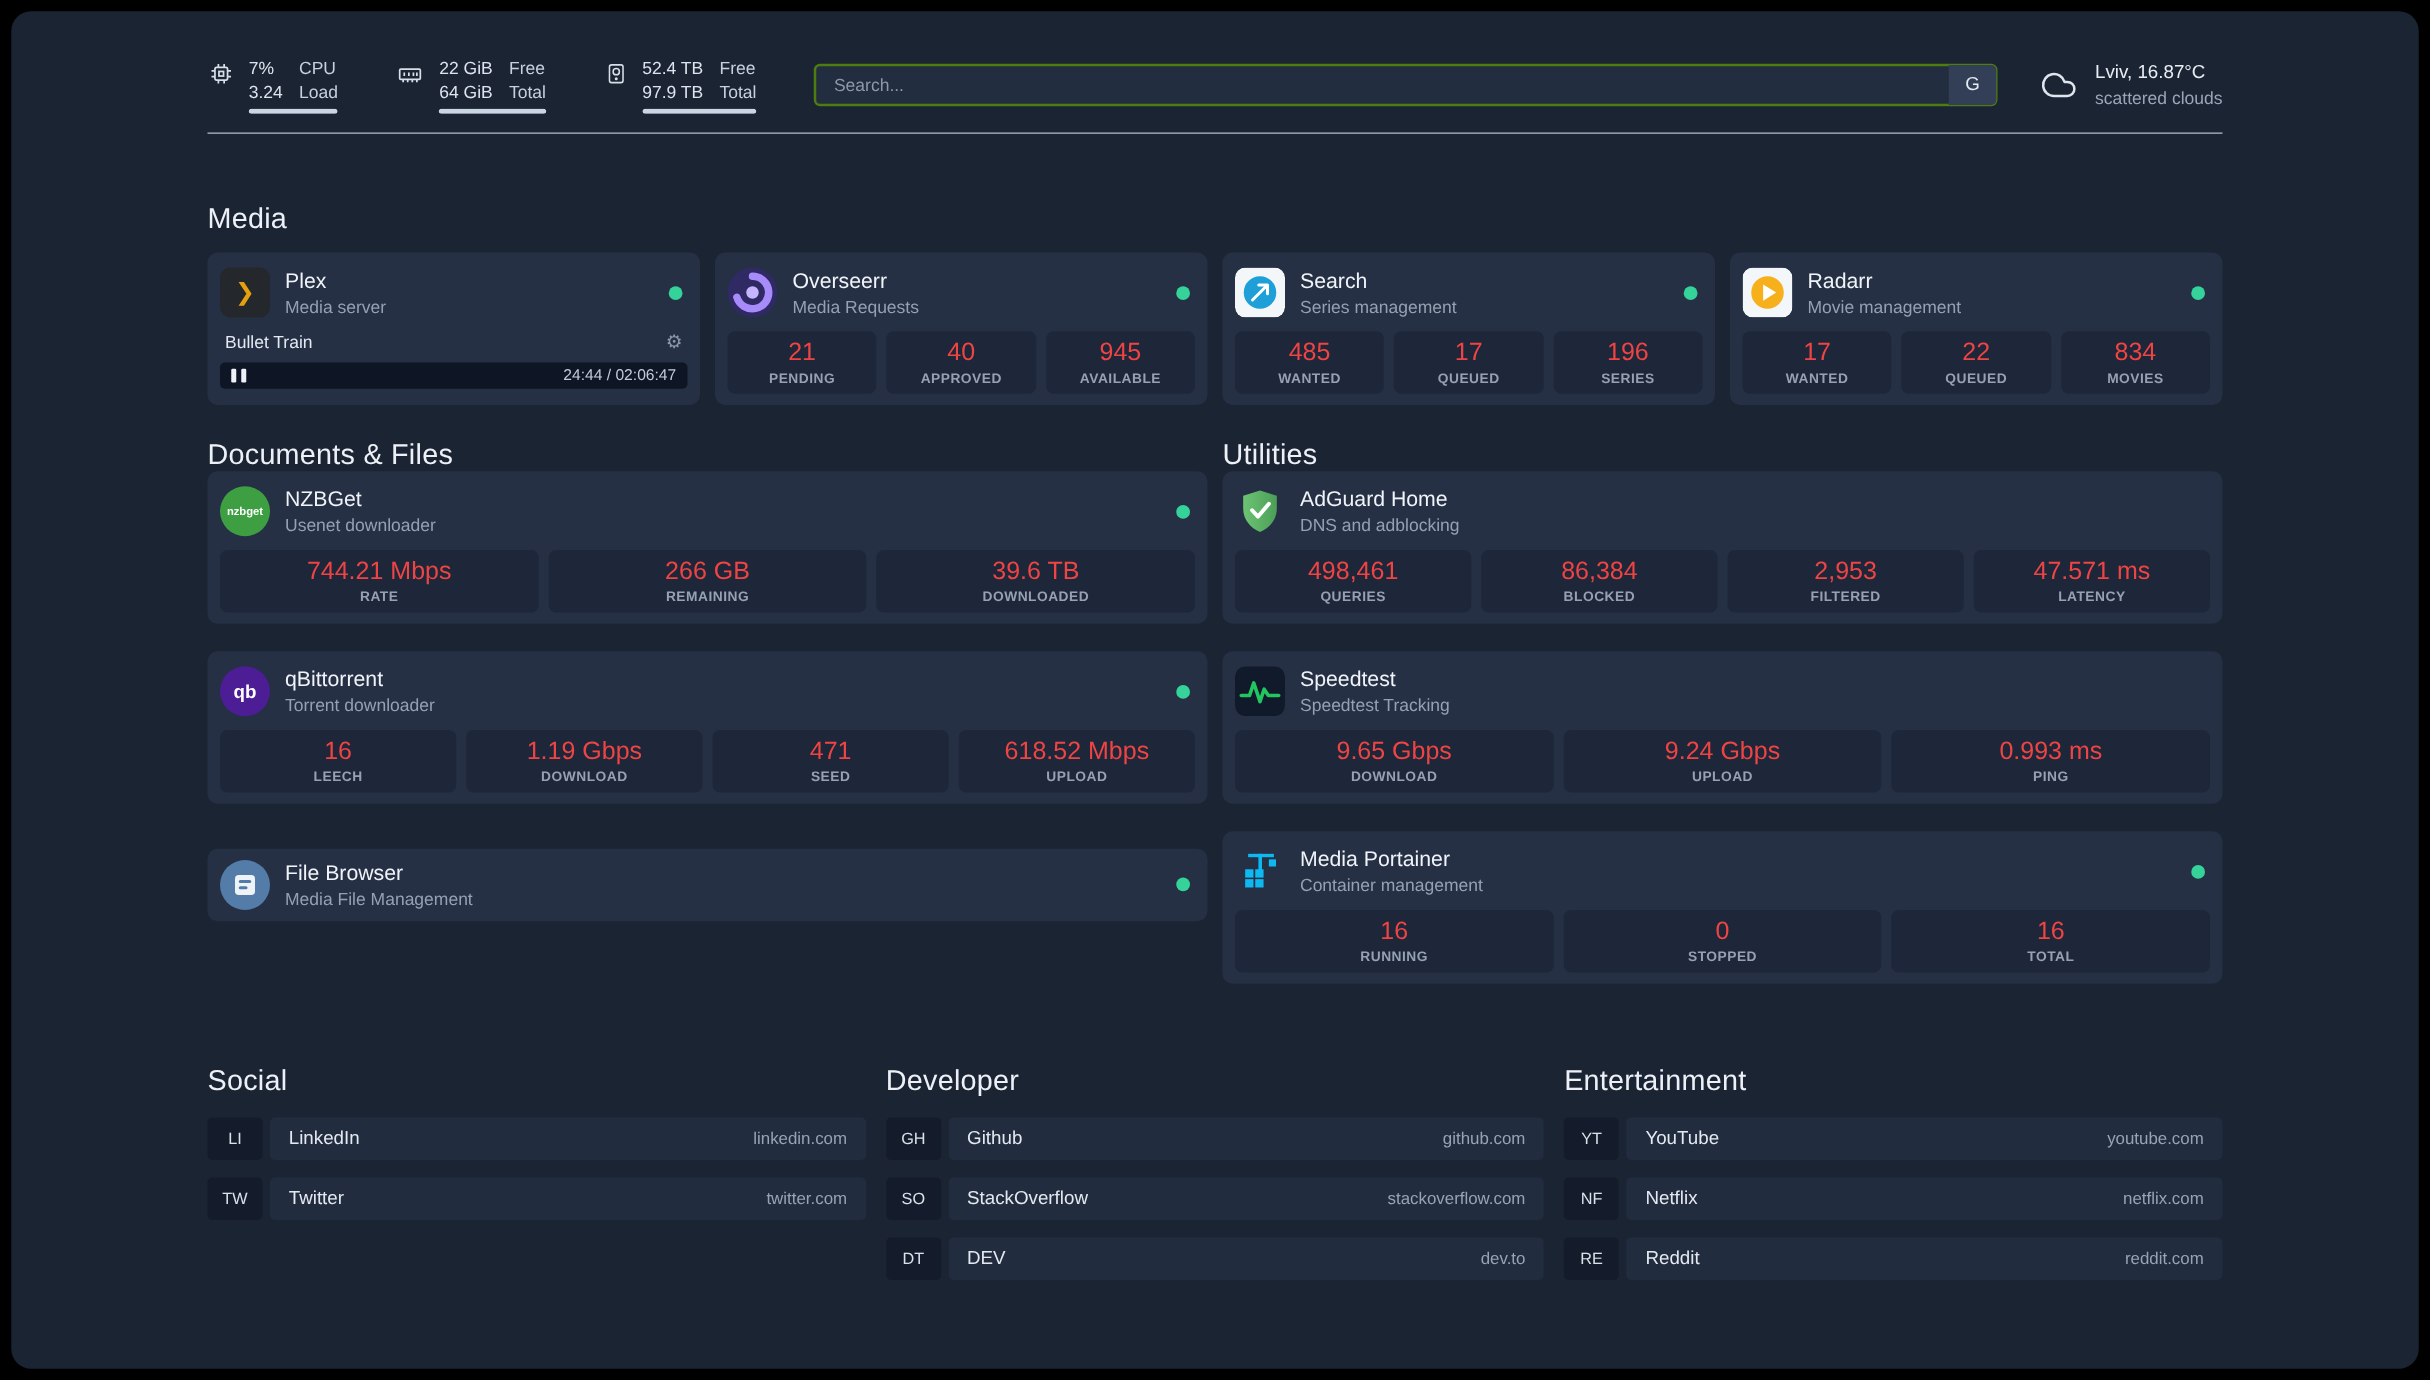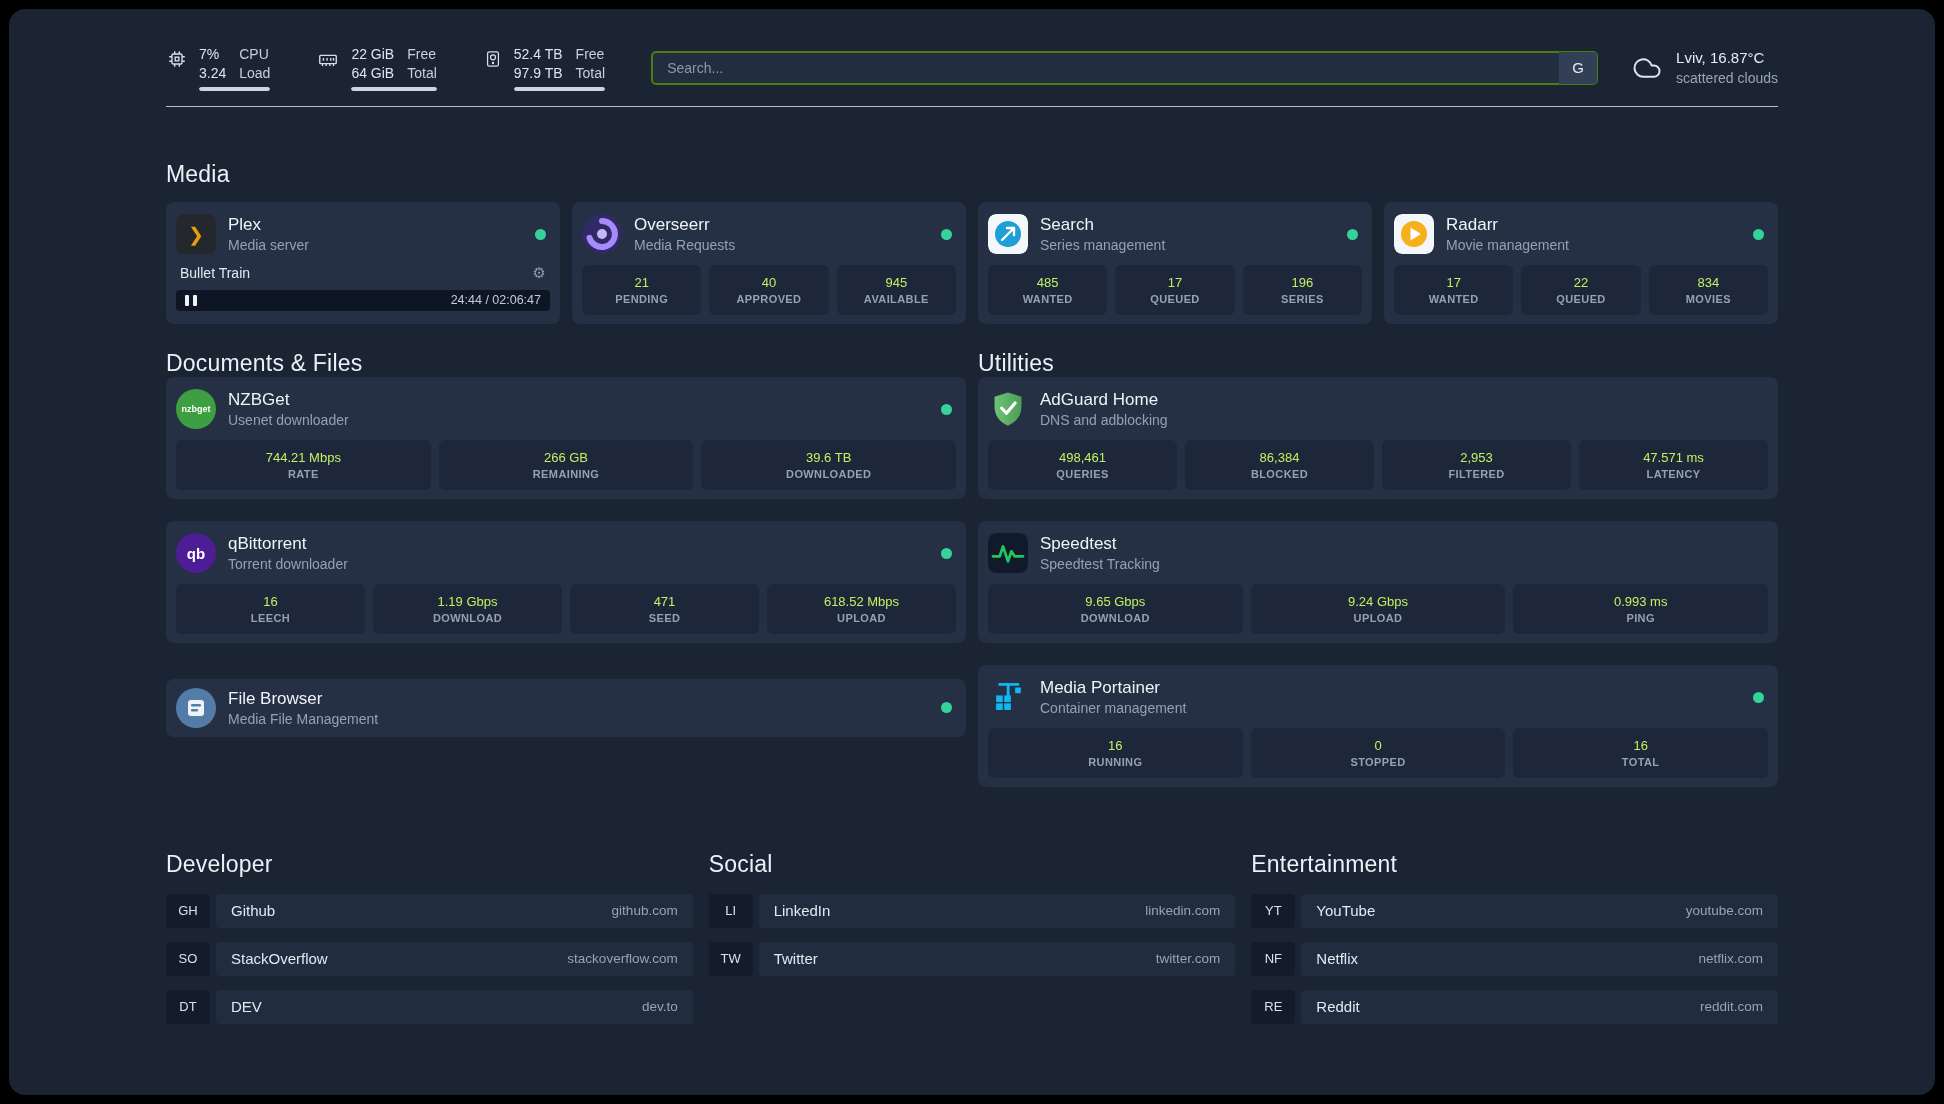--- a/index.html
+++ b/index.html
@@ -38,21 +38,21 @@
   .card-head { display: flex; align-items: center; gap: 12px; min-height: 47px; }
   .card.short .card-head { min-height: 39px; }
   .icon40 { width: 40px; height: 40px; flex: none; display: flex; align-items: center; justify-content: center; border-radius: 8px; overflow: hidden; }
   .head-text { display: flex; flex-direction: column; gap: 2px; }
   .svc-name { font-size: 17px; color: #f0f3f8; font-weight: 500; }
   .svc-desc { font-size: 14px; color: #96a0b2; }
   .dot { width: 11px; height: 11px; border-radius: 50%; background: #35d29a; margin-left: auto; margin-right: 4px; flex: none; }
 
   .stats { display: flex; gap: 8px; margin-top: 7px; }
   .stat { flex: 1; height: 50px; background: #1d2739; border-radius: 6px; display: flex; flex-direction: column; align-items: center; justify-content: center; gap: 3px; }
-  .stat-value { font-size: 13px; color: #bef264; }
+  .stat-value { font-size: 20px; color: #ef4444; }
   .stat-label { font-size: 11px; font-weight: 700; color: #96a1b4; letter-spacing: 0.4px; }
 
   
   .plex-row { display: flex; align-items: center; justify-content: space-between; padding: 6px 4px 8px 4px; }
   .plex-track-name { font-size: 14px; color: #e3e9f1; }
   .gear { color: #8d98aa; font-size: 15px; cursor: pointer; }
   .plex-strip { display: flex; align-items: center; background: #0e1524; border-radius: 4px; height: 21px; padding: 0 9px; gap: 10px; }
   .pause { display: flex; gap: 4px; cursor: pointer; }
   .pause span { width: 4px; height: 11px; background: #eef2f7; border-radius: 1px; }
   .plex-time { margin-left: auto; font-size: 12.5px; color: #c3cbd9; }
@@ -486,58 +486,58 @@
               <div class="stat-label">TOTAL</div>
             </div>
           </div>
         </div>
       </div>
     </div>
 
     <div class="bm-section">
 
       <div class="bm-col">
+        <h2 class="section-title bm-col-title">Social</h2>
+        <div class="bm-row">
+          <div class="bm-abbr">LI</div>
+          <div class="bm-pill">
+            <span class="bm-name">LinkedIn</span>
+            <span class="bm-domain">linkedin.com</span>
+          </div>
+        </div>
+        <div class="bm-row">
+          <div class="bm-abbr">TW</div>
+          <div class="bm-pill">
+            <span class="bm-name">Twitter</span>
+            <span class="bm-domain">twitter.com</span>
+          </div>
+        </div>
+      </div>
+
+      <div class="bm-col">
         <h2 class="section-title bm-col-title">Developer</h2>
         <div class="bm-row">
           <div class="bm-abbr">GH</div>
           <div class="bm-pill">
             <span class="bm-name">Github</span>
             <span class="bm-domain">github.com</span>
           </div>
         </div>
         <div class="bm-row">
           <div class="bm-abbr">SO</div>
           <div class="bm-pill">
             <span class="bm-name">StackOverflow</span>
             <span class="bm-domain">stackoverflow.com</span>
           </div>
         </div>
         <div class="bm-row">
           <div class="bm-abbr">DT</div>
           <div class="bm-pill">
             <span class="bm-name">DEV</span>
             <span class="bm-domain">dev.to</span>
-          </div>
-        </div>
-      </div>
-
-      <div class="bm-col">
-        <h2 class="section-title bm-col-title">Social</h2>
-        <div class="bm-row">
-          <div class="bm-abbr">LI</div>
-          <div class="bm-pill">
-            <span class="bm-name">LinkedIn</span>
-            <span class="bm-domain">linkedin.com</span>
-          </div>
-        </div>
-        <div class="bm-row">
-          <div class="bm-abbr">TW</div>
-          <div class="bm-pill">
-            <span class="bm-name">Twitter</span>
-            <span class="bm-domain">twitter.com</span>
           </div>
         </div>
       </div>
 
       <div class="bm-col">
         <h2 class="section-title bm-col-title">Entertainment</h2>
         <div class="bm-row">
           <div class="bm-abbr">YT</div>
           <div class="bm-pill">
             <span class="bm-name">YouTube</span>

